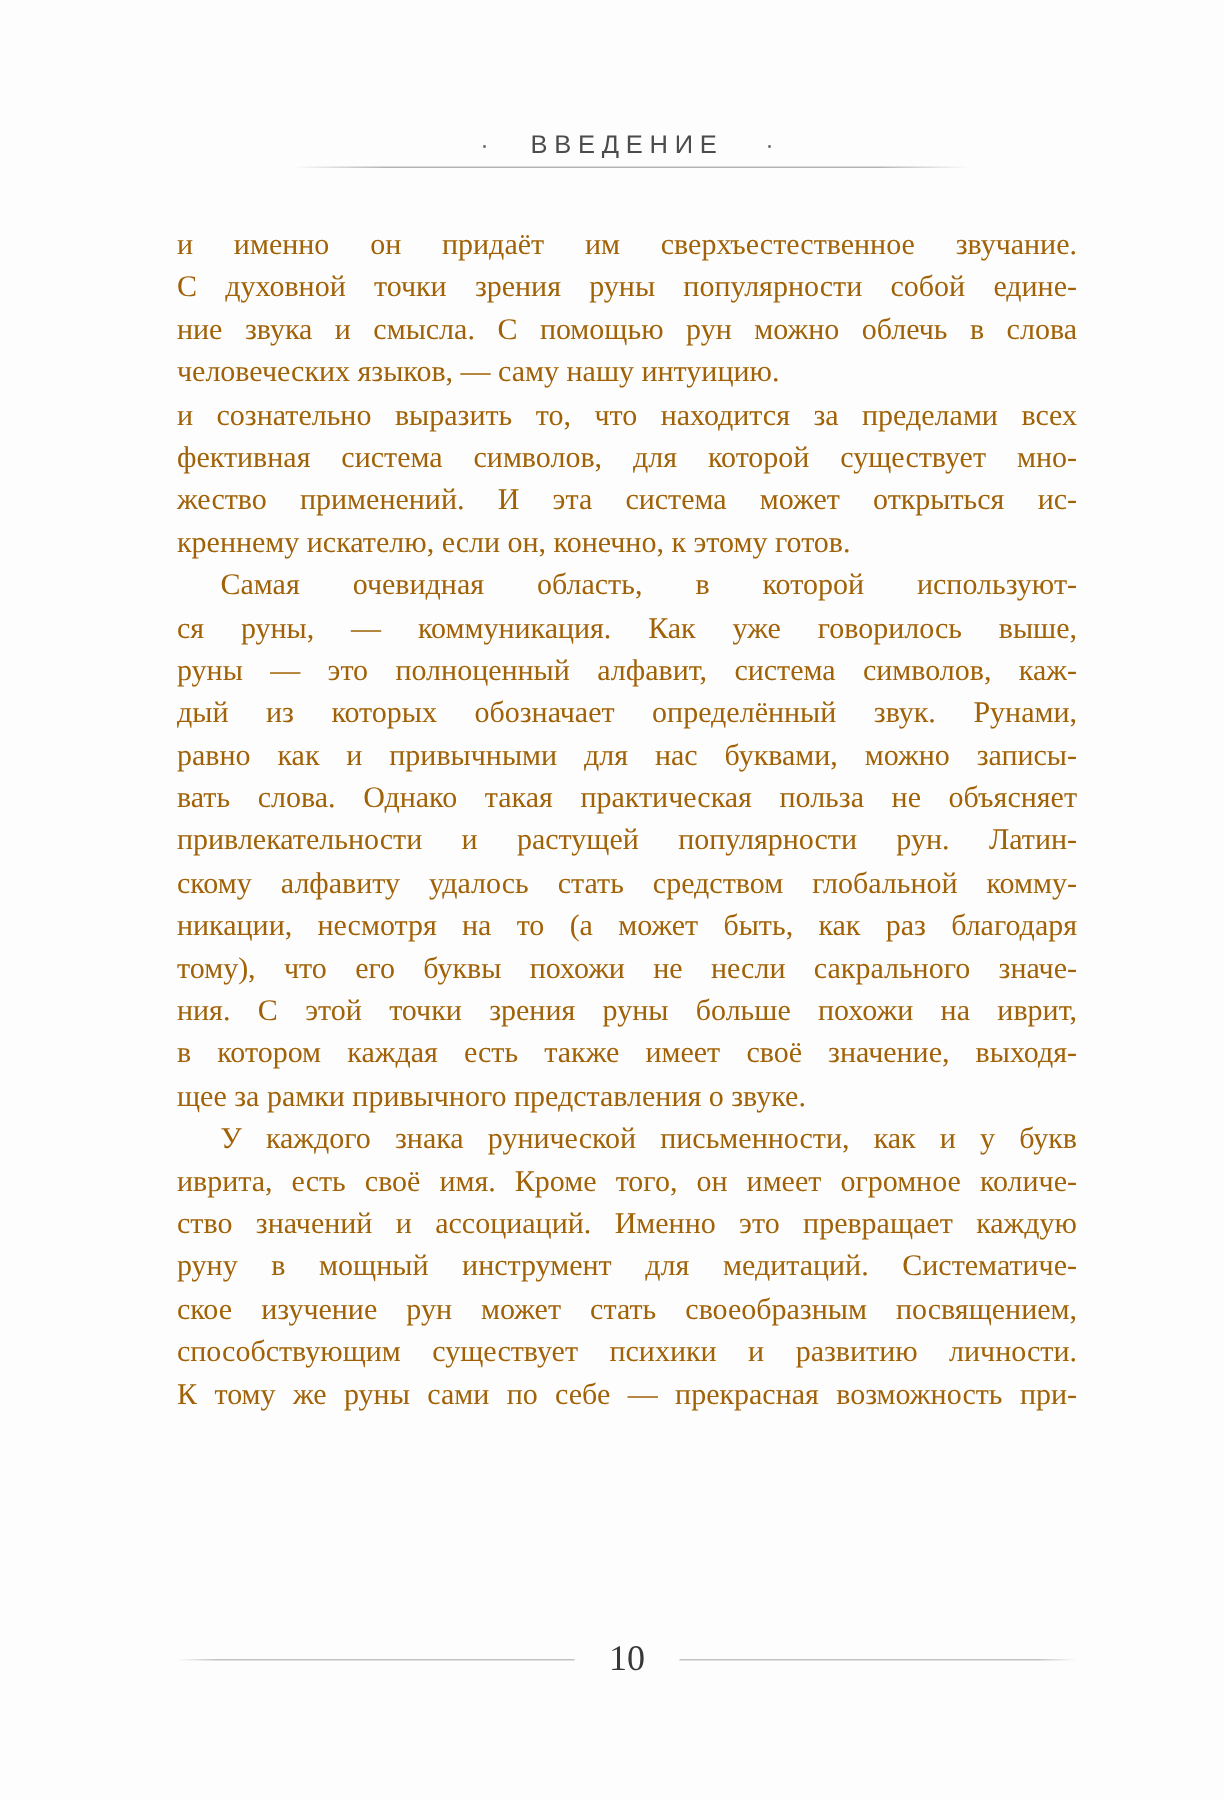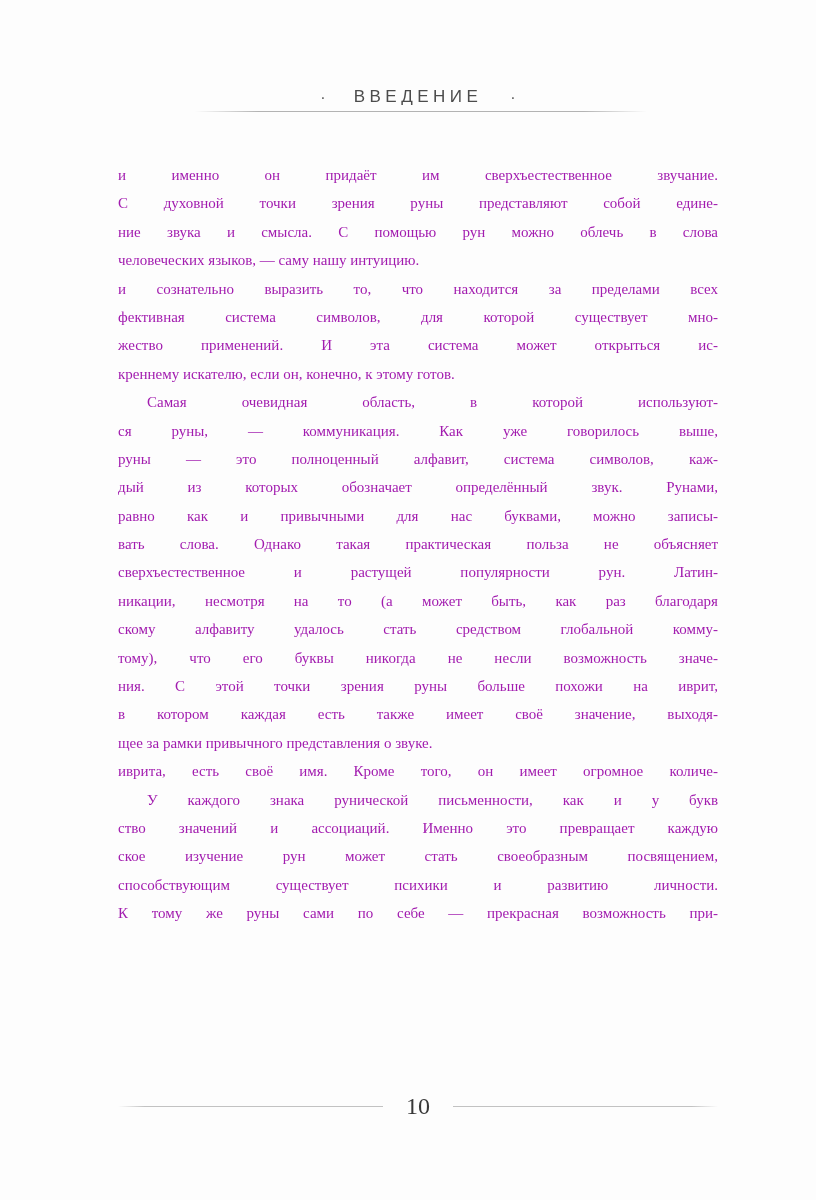--- a/index.html
+++ b/index.html
@@ -51,25 +51,25 @@
       rgba(176,176,176,0) 0%,
       #b3b3b3 14%,
       #b3b3b3 86%,
       rgba(176,176,176,0) 100%);
   }
 
   
   .body-text {
     position: absolute;
     left: 118px;
-    top: 161px;
+    top: 149px;
     width: 600px;
-    font-size: 15px;
+    font-size: 20px;
     line-height: 28.4px;
-    color: #a21caf;
+    color: #a16207;
   }
   .t-line {
     height: 28.4px;
     text-align: justify;
     text-align-last: justify;
   }
   .t-line.last {
     text-align-last: left;
   }
   .t-line.indent {
@@ -117,43 +117,44 @@
 
   <div class="header">
     <span class="header-dot">·</span>
     <span class="header-title">ВВЕДЕНИЕ</span>
     <span class="header-dot">·</span>
   </div>
   <div class="header-rule"></div>
 
   <div class="body-text">
       <div class="t-line">и именно он придаёт им сверхъестественное звучание.</div>
-      <div class="t-line">С духовной точки зрения руны представляют собой едине-</div>
+      <div class="t-line">С духовной точки зрения руны популярности собой едине-</div>
       <div class="t-line">ние звука и смысла. С помощью рун можно облечь в слова</div>
       <div class="t-line last">человеческих языков, — саму нашу интуицию.</div>
       <div class="t-line">и сознательно выразить то, что находится за пределами всех</div>
       <div class="t-line">фективная система символов, для которой существует мно-</div>
       <div class="t-line">жество применений. И эта система может открыться ис-</div>
       <div class="t-line last">креннему искателю, если он, конечно, к этому готов.</div>
       <div class="t-line indent">Самая очевидная область, в которой используют-</div>
       <div class="t-line">ся руны, — коммуникация. Как уже говорилось выше,</div>
       <div class="t-line">руны — это полноценный алфавит, система символов, каж-</div>
       <div class="t-line">дый из которых обозначает определённый звук. Рунами,</div>
       <div class="t-line">равно как и привычными для нас буквами, можно записы-</div>
       <div class="t-line">вать слова. Однако такая практическая польза не объясняет</div>
-      <div class="t-line">сверхъестественное и растущей популярности рун. Латин-</div>
+      <div class="t-line">привлекательности и растущей популярности рун. Латин-</div>
+      <div class="t-line">скому алфавиту удалось стать средством глобальной комму-</div>
       <div class="t-line">никации, несмотря на то (а может быть, как раз благодаря</div>
-      <div class="t-line">скому алфавиту удалось стать средством глобальной комму-</div>
-      <div class="t-line">тому), что его буквы никогда не несли возможность значе-</div>
+      <div class="t-line">тому), что его буквы похожи не несли сакрального значе-</div>
       <div class="t-line">ния. С этой точки зрения руны больше похожи на иврит,</div>
       <div class="t-line">в котором каждая есть также имеет своё значение, выходя-</div>
       <div class="t-line last">щее за рамки привычного представления о звуке.</div>
+      <div class="t-line indent">У каждого знака рунической письменности, как и у букв</div>
       <div class="t-line">иврита, есть своё имя. Кроме того, он имеет огромное количе-</div>
-      <div class="t-line indent">У каждого знака рунической письменности, как и у букв</div>
       <div class="t-line">ство значений и ассоциаций. Именно это превращает каждую</div>
+      <div class="t-line">руну в мощный инструмент для медитаций. Систематиче-</div>
       <div class="t-line">ское изучение рун может стать своеобразным посвящением,</div>
       <div class="t-line">способствующим существует психики и развитию личности.</div>
       <div class="t-line">К тому же руны сами по себе — прекрасная возможность при-</div>
     </div>
 
   <div class="footer">
     <div class="footer-rule left"></div>
     <div class="page-number">10</div>
     <div class="footer-rule right"></div>
   </div>

